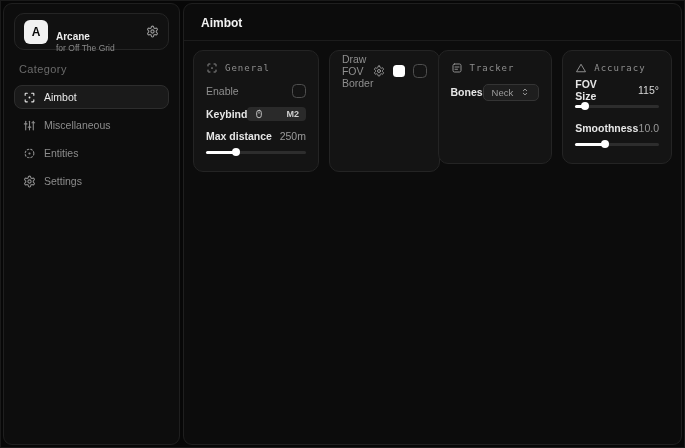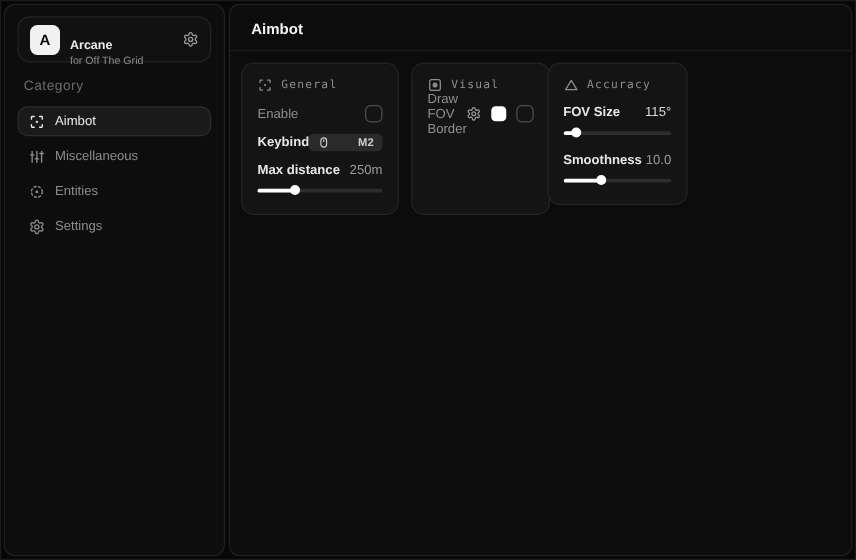--- a/index.html
+++ b/index.html
@@ -214,49 +214,65 @@
           <div class="slider">
             <div class="slider-track">
               <div class="slider-fill" style="width: 30%;">
                 <div class="slider-thumb"></div>
               </div>
             </div>
           </div>
         </div>
 
         <div class="card">
-          <div class="card-header">
-            <span>
-              <svg class="ic" width="12" height="12" viewBox="0 0 24 24" fill="none" stroke="currentColor" stroke-width="2" stroke-linecap="round">
-                  <rect x="3.5" y="3.5" width="17" height="17" rx="3"></rect>
-                  <path d="M12 8.5v7M8.5 12h7M9.6 9.6l4.8 4.8M14.4 9.6l-4.8 4.8"></path>
-                </svg>
-            </span>
-            <span class="card-title mono">Visual</span>
-          </div>
 
           <div class="row">
             <span class="label-dim">Draw FOV Border</span>
             <span class="controls">
               <span class="row-gear">
                 <svg class="ic" width="12" height="12" viewBox="0 0 24 24" fill="none" stroke="currentColor" stroke-width="2" stroke-linecap="round" stroke-linejoin="round">
                     <path d="M12.22 2h-.44a2 2 0 0 0-2 2v.18a2 2 0 0 1-1 1.73l-.43.25a2 2 0 0 1-2 0l-.15-.08a2 2 0 0 0-2.73.73l-.22.38a2 2 0 0 0 .73 2.73l.15.1a2 2 0 0 1 1 1.72v.51a2 2 0 0 1-1 1.74l-.15.09a2 2 0 0 0-.73 2.73l.22.38a2 2 0 0 0 2.73.73l.15-.08a2 2 0 0 1 2 0l.43.25a2 2 0 0 1 1 1.73V20a2 2 0 0 0 2 2h.44a2 2 0 0 0 2-2v-.18a2 2 0 0 1 1-1.73l.43-.25a2 2 0 0 1 2 0l.15.08a2 2 0 0 0 2.73-.73l.22-.39a2 2 0 0 0-.73-2.73l-.15-.08a2 2 0 0 1-1-1.74v-.5a2 2 0 0 1 1-1.74l.15-.09a2 2 0 0 0 .73-2.73l-.22-.38a2 2 0 0 0-2.73-.73l-.15.08a2 2 0 0 1-2 0l-.43-.25a2 2 0 0 1-1-1.73V4a2 2 0 0 0-2-2z"></path>
                     <circle cx="12" cy="12" r="3"></circle>
                   </svg>
               </span>
               <span class="swatch" style="background: rgb(255, 255, 255);"></span>
               <span class="checkbox"></span>
             </span>
           </div>
 
         </div>
       </div>
 
       <div class="col">
 
+        <div class="card">
+          <div class="card-header">
+            <span>
+              <svg class="ic" width="12" height="12" viewBox="0 0 24 24" fill="none" stroke="currentColor" stroke-width="2" stroke-linecap="round">
+                  <rect x="4" y="4" width="16" height="16" rx="3"></rect>
+                  <line x1="8" y1="10" x2="16" y2="10"></line>
+                  <line x1="8" y1="14.5" x2="13" y2="14.5"></line>
+                </svg>
+            </span>
+            <span class="card-title mono">Tracker</span>
+          </div>
+
+          <div class="row tall">
+            <span class="label-strong">Bones</span>
+            <span class="dropdown">
+              <span>Neck</span>
+              <span>
+                <svg class="ic" width="10" height="10" viewBox="0 0 24 24" fill="none" stroke="currentColor" stroke-width="2.4" stroke-linecap="round" stroke-linejoin="round">
+                    <path d="M8 9l4-4 4 4"></path>
+                    <path d="M8 15l4 4 4-4"></path>
+                  </svg>
+              </span>
+            </span>
+          </div>
+        </div>
 
         <div class="card">
           <div class="card-header">
             <span>
               <svg class="ic" width="12" height="12" viewBox="0 0 24 24" fill="none" stroke="currentColor" stroke-width="2" stroke-linejoin="round">
                   <path d="M12 4.5 L21 19.5 H3 Z"></path>
                 </svg>
             </span>
             <span class="card-title mono">Accuracy</span>
           </div>

